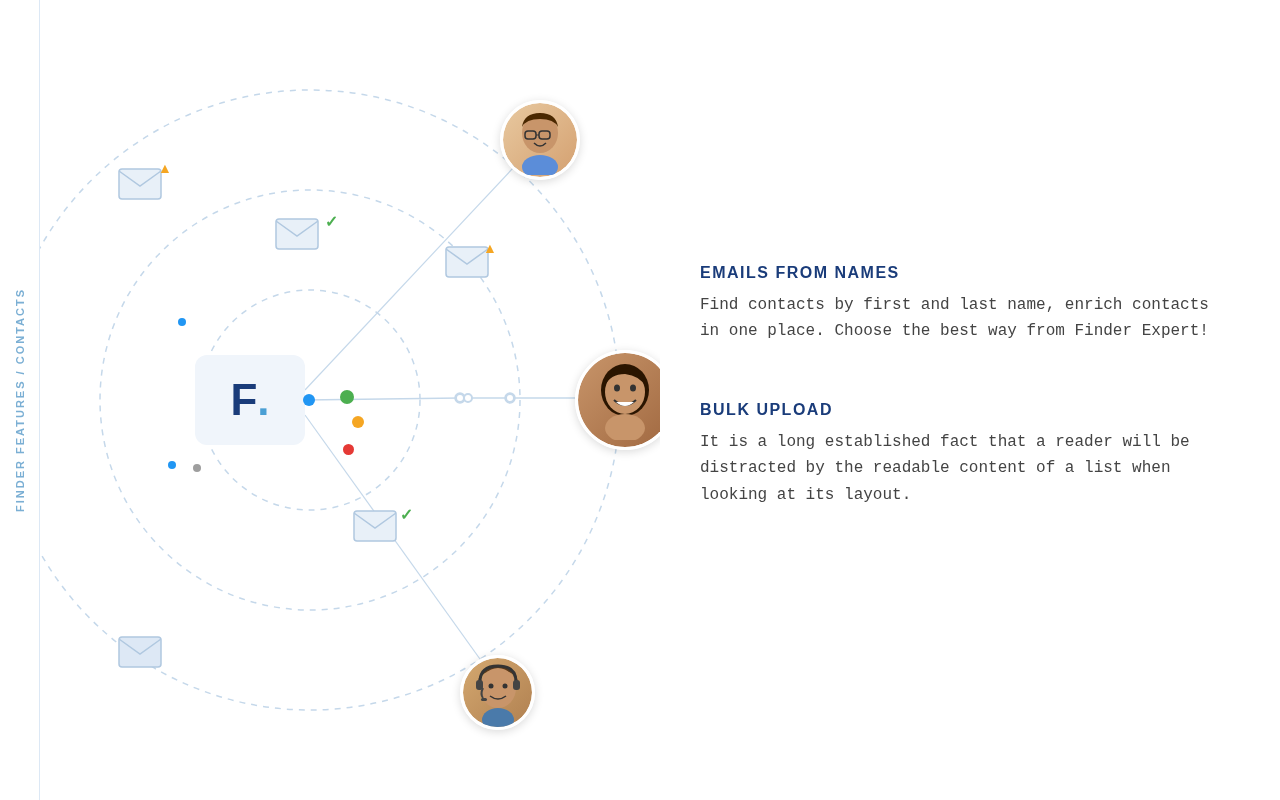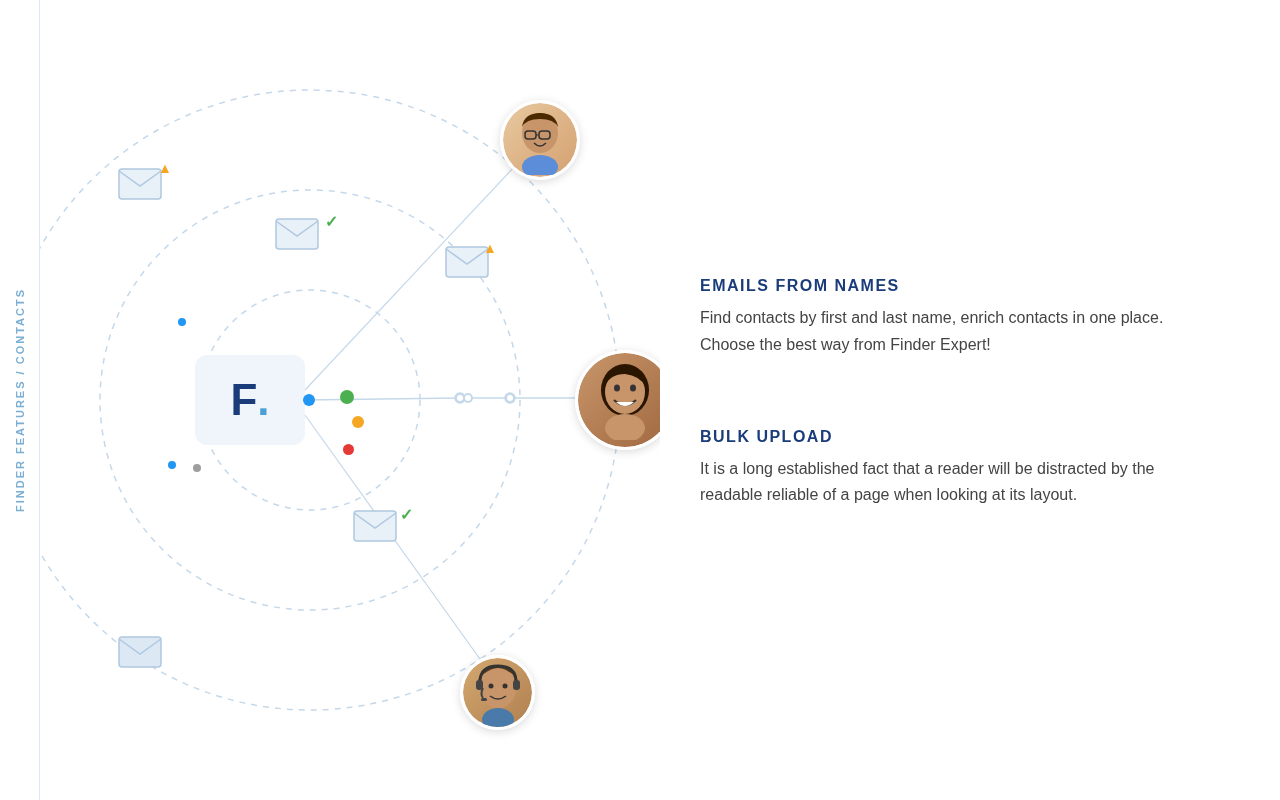--- a/index.html
+++ b/index.html
@@ -161,28 +161,28 @@
       margin-bottom: 28px;
     }
 
     .feature-title {
       font-size: 16px;
       font-weight: 800;
       color: #1a3c7a;
       letter-spacing: 1.5px;
       text-transform: uppercase;
       margin-bottom: 10px;
-      margin-top: 14px;
     }
 
     .feature-desc {
       font-size: 16px;
       line-height: 1.65;
       color: #444;
       max-width: 520px;
+      font-family: Liberation Mono, monospace;
     }
 
     
     .face {
       width: 100%;
       height: 100%;
       border-radius: 50%;
       display: flex;
       align-items: center;
       justify-content: center;
@@ -362,18 +362,18 @@
       <div class="feature-title">EMAILS FROM NAMES</div>
       <div class="feature-desc">Find contacts by first and last name, enrich contacts in one place. Choose the best way from Finder Expert!</div>
     </div>
 
 
     <div class="feature-item">
     </div>
 
     <div class="feature-item">
       <div class="feature-title">BULK UPLOAD</div>
-      <div class="feature-desc">It is a long established fact that a reader will be distracted by the readable reliable of a page when looking at its layout.</div>
+      <div class="feature-desc">It is a long established fact that a reader will be distracted by the readable content of a list when looking at its layout.</div>
     </div>
 
   </div>
 
 </div>
 
 </body></html>

